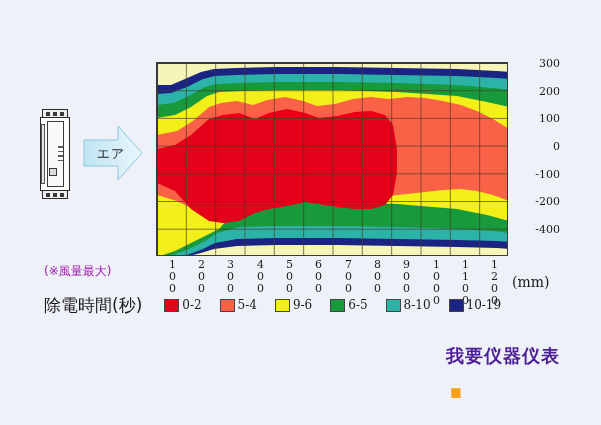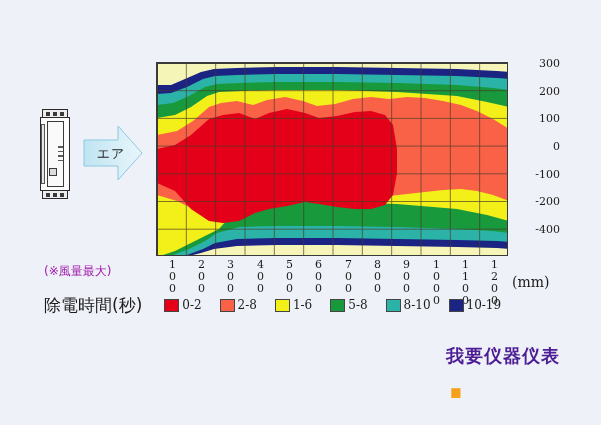--- a/index.html
+++ b/index.html
@@ -242,29 +242,29 @@
 
   <div class="legend">
     <div class="legend-title">除電時間(秒)</div>
     <div class="legend-items">
       <div class="legend-item">
         <span class="swatch" style="background:#e50019;"></span>
         <span class="legend-label">0-2</span>
       </div>
       <div class="legend-item">
         <span class="swatch" style="background:#fa6247;"></span>
-        <span class="legend-label">2-8</span>
+        <span class="legend-label">5-4</span>
       </div>
       <div class="legend-item">
         <span class="swatch" style="background:#f2f018;"></span>
-        <span class="legend-label">1-6</span>
+        <span class="legend-label">9-6</span>
       </div>
       <div class="legend-item">
         <span class="swatch" style="background:#17993c;"></span>
-        <span class="legend-label">5-8</span>
+        <span class="legend-label">6-5</span>
       </div>
       <div class="legend-item">
         <span class="swatch" style="background:#2cb3a8;"></span>
         <span class="legend-label">8-10</span>
       </div>
       <div class="legend-item">
         <span class="swatch" style="background:#1b2383;"></span>
         <span class="legend-label">10-19</span>
       </div>
     </div>

